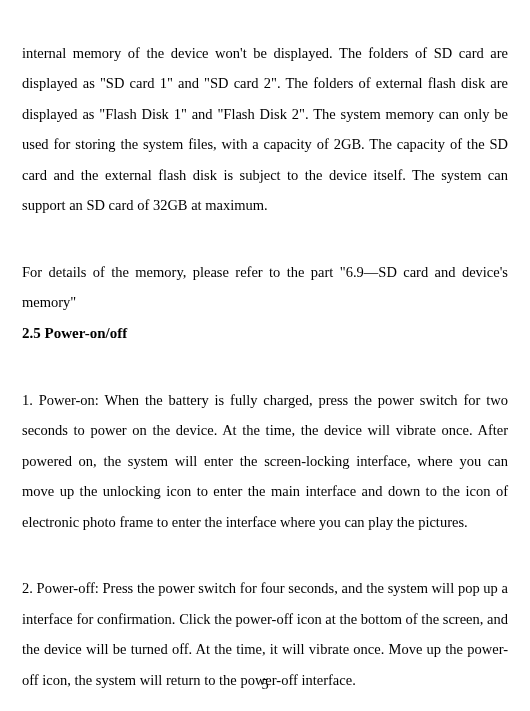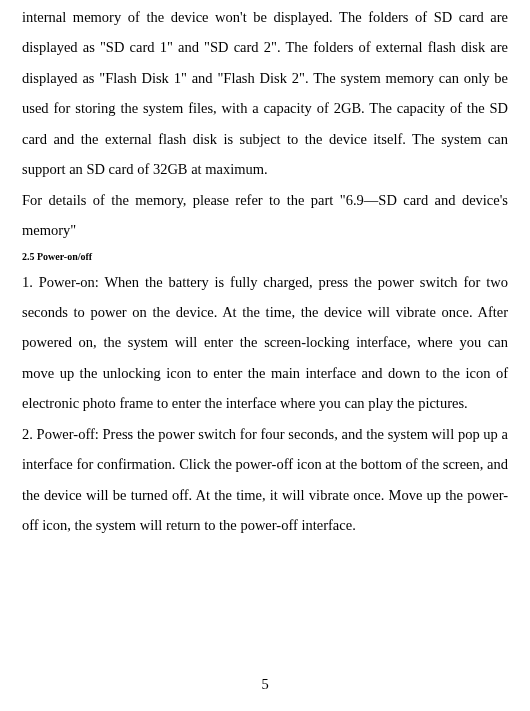--- a/index.html
+++ b/index.html
@@ -17,24 +17,25 @@
       padding: 0 22px;
       position: relative;
     }
     .content {
       padding-top: 2px;
     }
     .paragraph {
       text-align: justify;
       line-height: 2.1;
       margin-bottom: 0;
+      margin-top: 36px;
     }
     .heading {
       font-weight: bold;
-      font-size: 10px;
+      font-size: 15px;
       line-height: 2.1;
       margin-top: 0;
       margin-bottom: 0;
     }
     .page-number {
       position: absolute;
       bottom: 18px;
       left: 0;
       right: 0;
       text-align: center;

